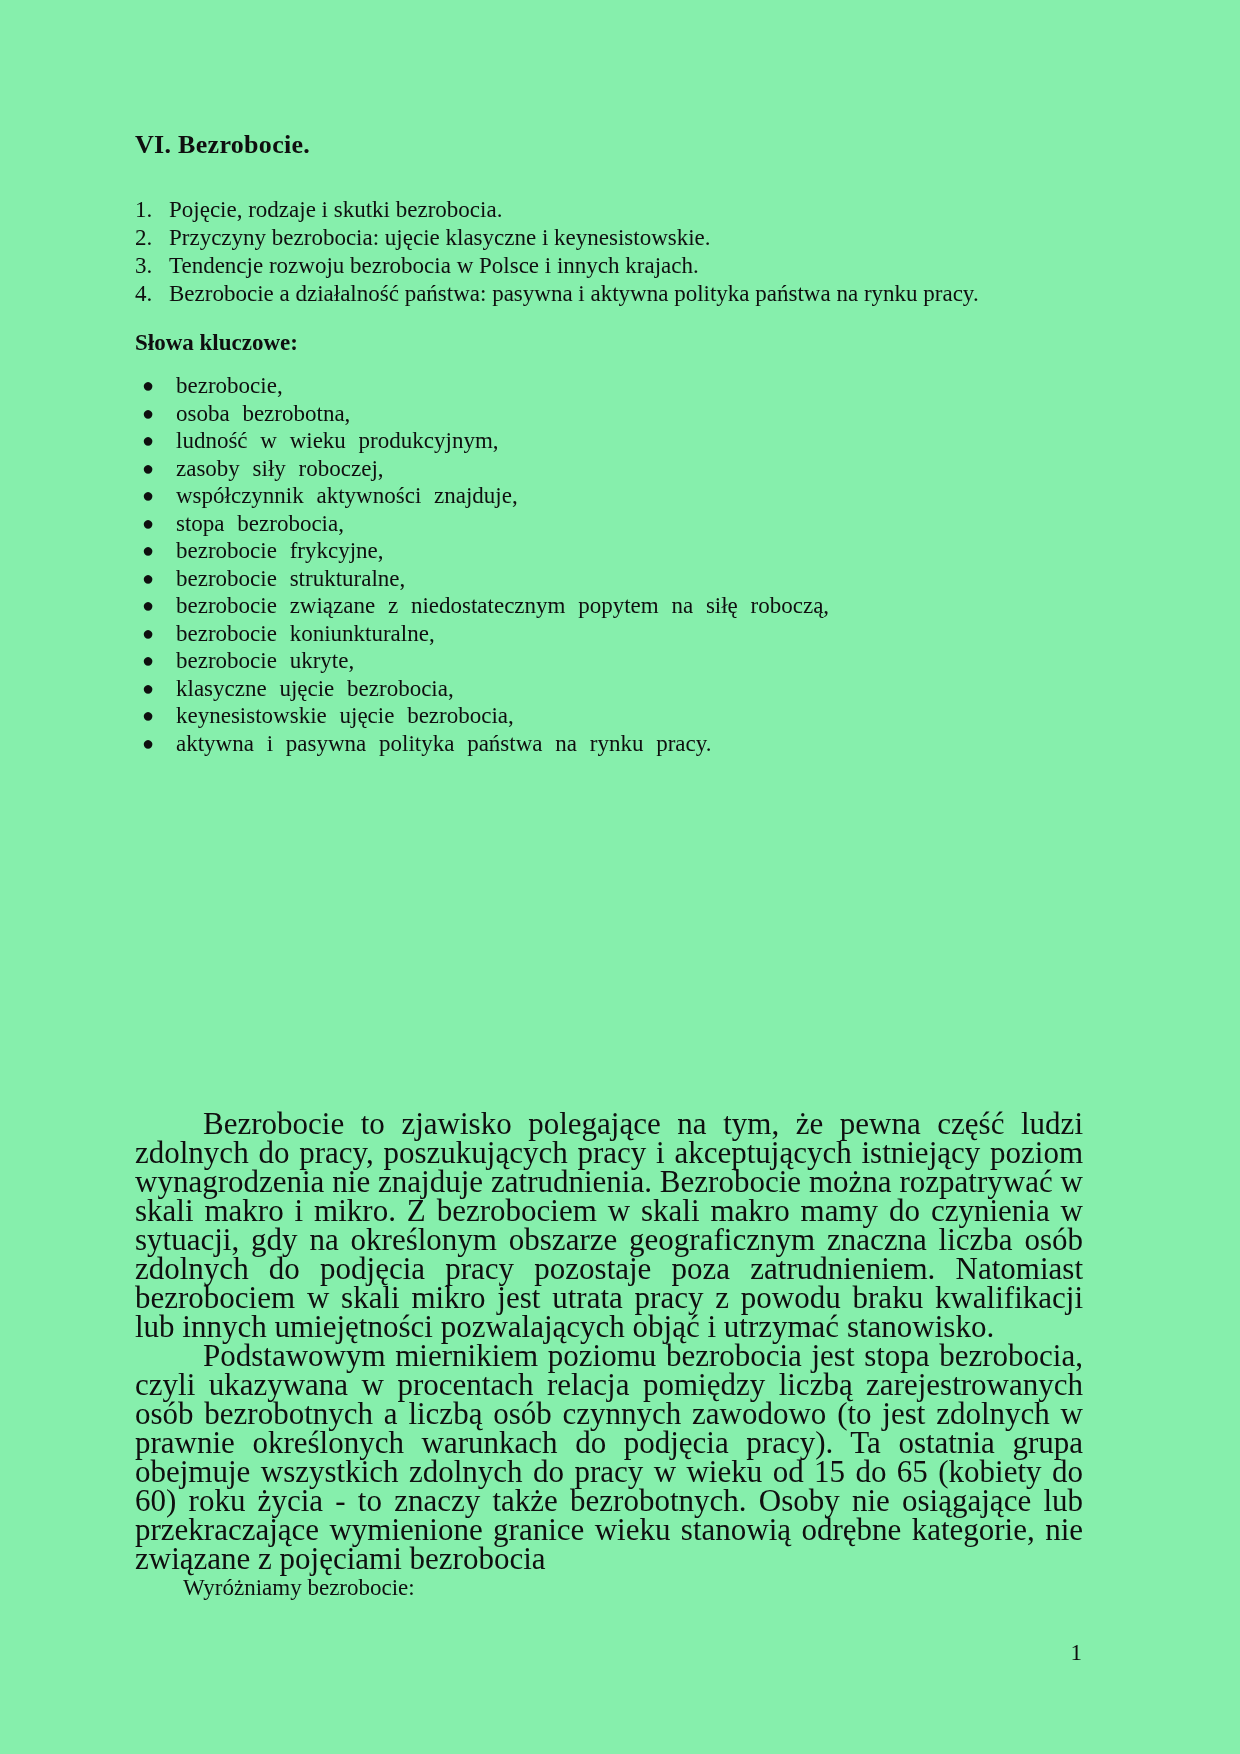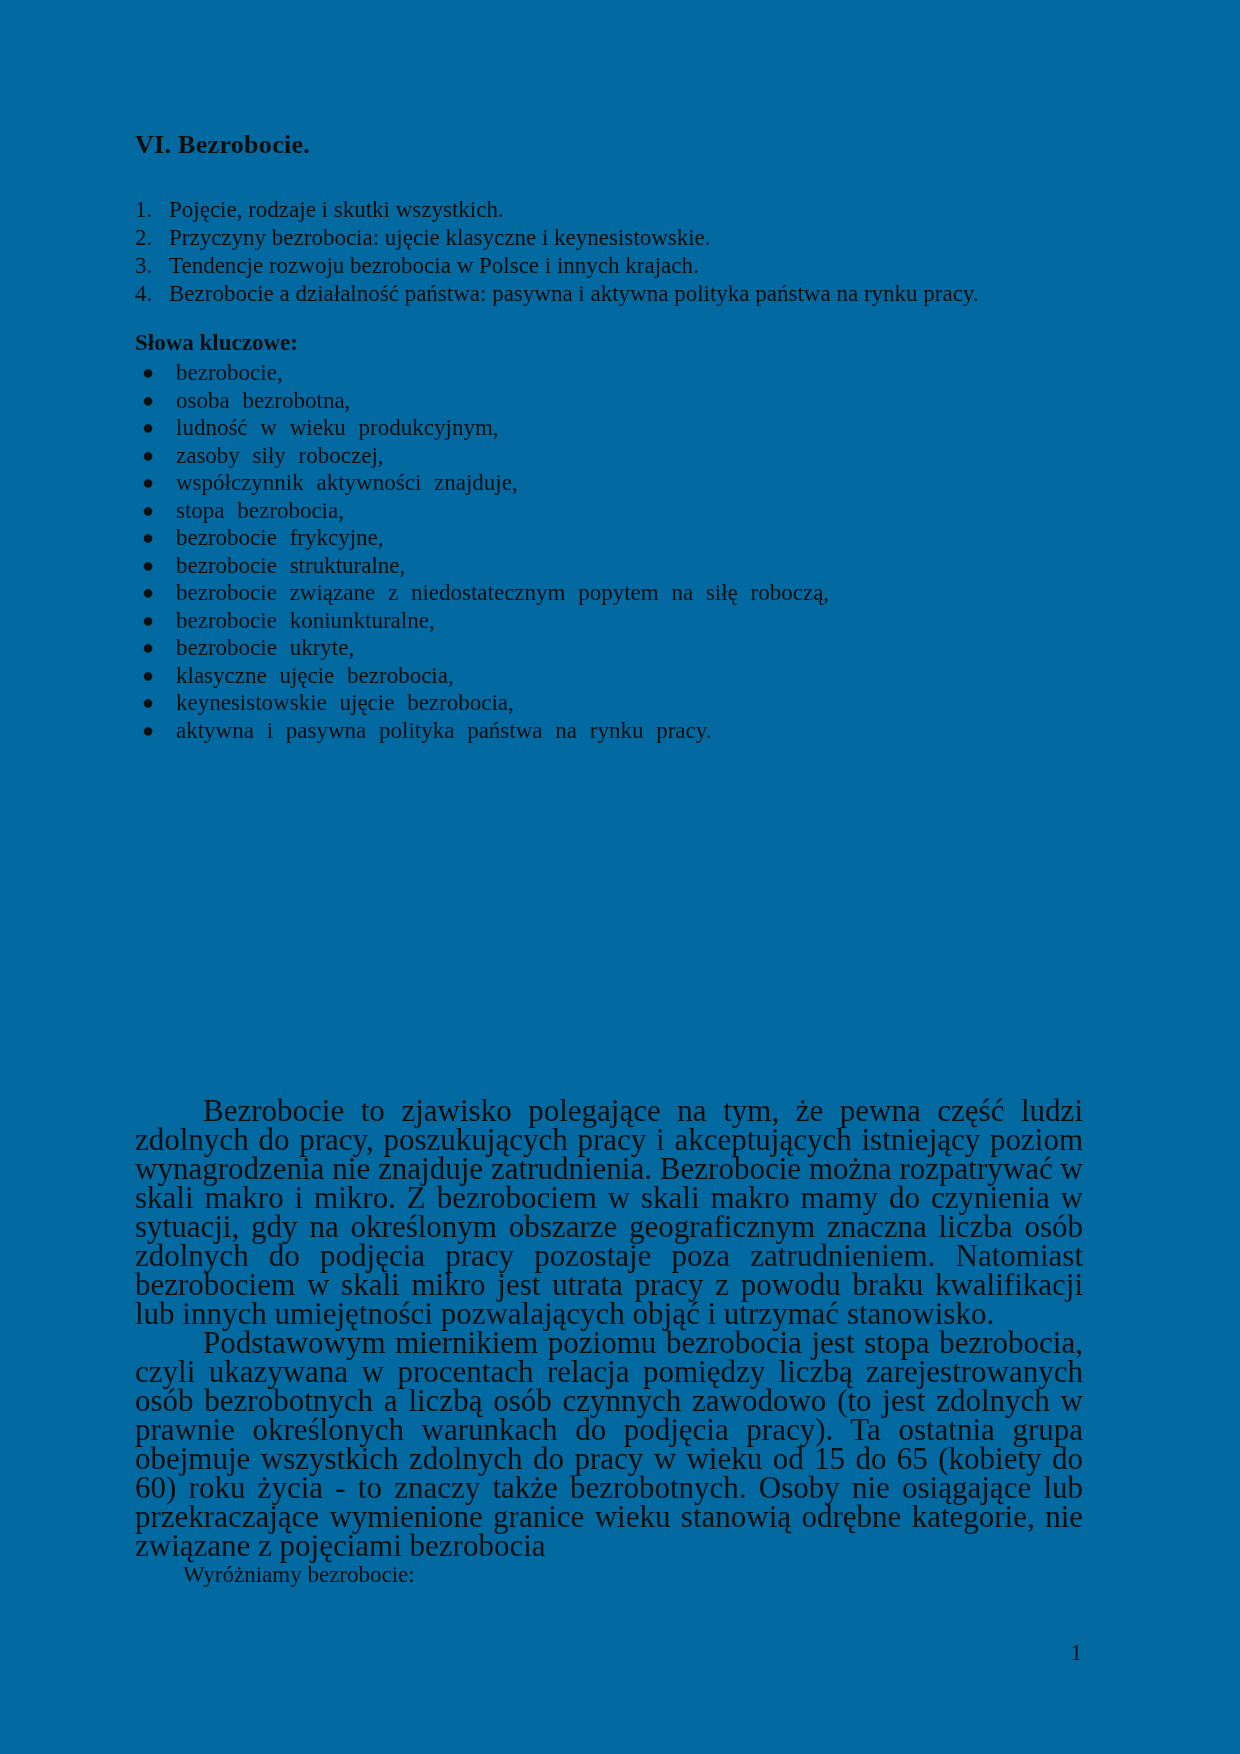--- a/index.html
+++ b/index.html
@@ -1,21 +1,21 @@
 <!DOCTYPE html>
 <html><head>
 <meta charset="utf-8">
 <style>
   html, body { margin: 0; padding: 0; background: #e8e8e8; }
   .page {
     position: relative;
     width: 1240px;
     height: 1754px;
     margin: 0 auto;
-    background: #0369a1;
+    background: #86efac;
     color: #0f0f0f;
     font-family: "Liberation Serif", "DejaVu Serif", serif;
     overflow: hidden;
   }
   .content {
     position: absolute;
     left: 135px;
     top: 130px;
     width: 948px;
   }
@@ -30,21 +30,21 @@
     display: flex;
     font-size: 23px;
     line-height: 28px;
   }
   .outline .num { flex: none; width: 34px; }
   .outline .item-text { flex: 1; }
   .kw-heading {
     font-size: 23px;
     font-weight: bold;
     line-height: 30px;
-    margin: 14px 0 1px 0;
+    margin: 14px 0 14px 0;
   }
   .keywords { margin: 0; padding: 0; list-style: none; }
   .keywords li {
     display: flex;
     font-size: 23px;
     line-height: 27.5px;
   }
   .keywords .bullet {
     flex: none;
     width: 34px;
@@ -76,21 +76,21 @@
 <body>
 
 <div class="page">
   <div class="content">
 
     <h1 class="doc-title">VI. Bezrobocie.</h1>
 
     <ol class="outline">
       <li>
         <span class="num">1.</span>
-        <span class="item-text">Pojęcie, rodzaje i skutki wszystkich.</span>
+        <span class="item-text">Pojęcie, rodzaje i skutki bezrobocia.</span>
       </li>
       <li>
         <span class="num">2.</span>
         <span class="item-text">Przyczyny bezrobocia: ujęcie klasyczne i keynesistowskie.</span>
       </li>
       <li>
         <span class="num">3.</span>
         <span class="item-text">Tendencje rozwoju bezrobocia w Polsce i innych krajach.</span>
       </li>
       <li>

